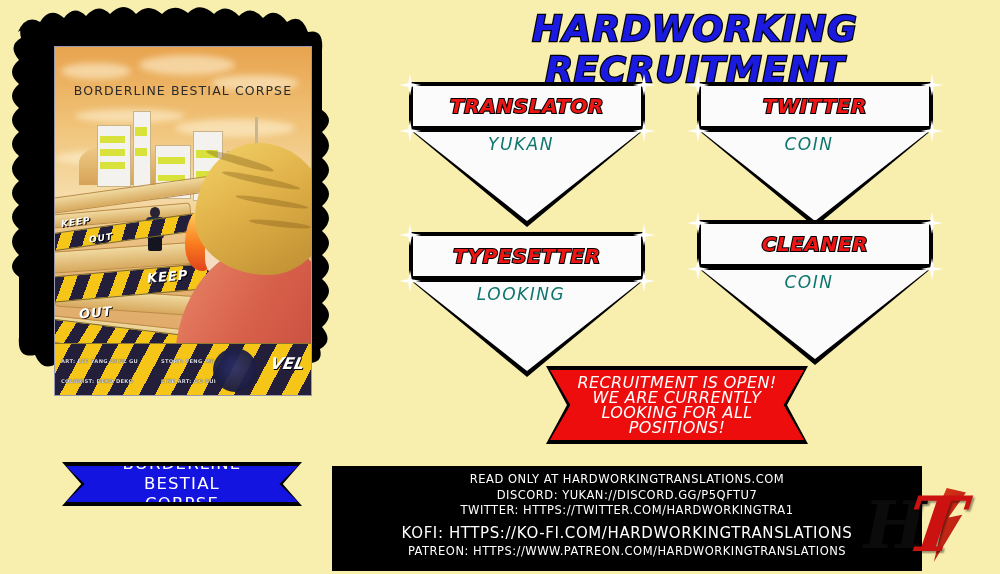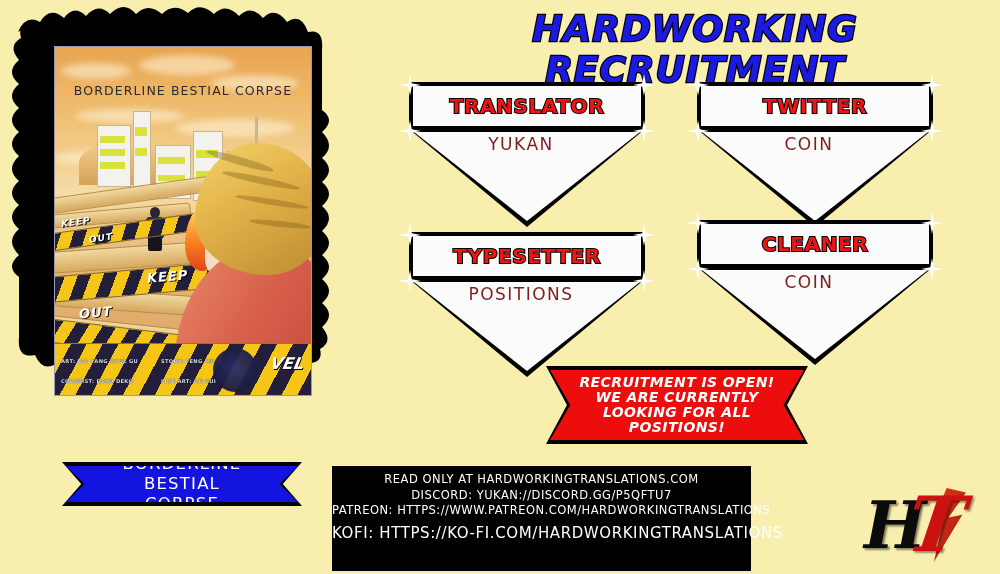--- a/index.html
+++ b/index.html
@@ -190,41 +190,41 @@
   #series-ribbon .ribbon-inner { background: #1414e0; }
   #series-title {
     color:#fff; font-size:16.5px; line-height:20px;
     font-family:"DejaVu Sans", sans-serif; letter-spacing:1.2px;
     white-space:pre-line; padding:0 18px;
   }
 
   #recruit-ribbon { left: 546px; top: 366px; width: 262px; height: 78px; }
   #recruit-ribbon .ribbon-inner { background: #ee0d0d; }
   #recruit-text {
-    color:#fff; font-size:14px; line-height:15px; font-weight:bold;
+    color:#fff; font-size:16px; line-height:15px; font-weight:normal;
     font-style: italic; letter-spacing:.4px; white-space:pre-line; padding:0 16px;
   }
 
   
   #header-title {
     position: absolute;
     left: 400px; top: 8px;
     width: 590px;
     text-align: center;
     font-size: 36px;
     font-weight: bold;
     font-style: italic;
     letter-spacing: 1px;
     color: #1a1ae0;
     -webkit-text-stroke: 2.4px #000;
     paint-order: stroke fill;
   }
 
   
-  .pennant { position: absolute; width: 248px; height: 150px; }
+  .pennant { position: absolute; width: 248px; height: 150px; font-style: italic; }
   .pennant .plate {
     position: absolute; left: 6px; top: 0;
     width: 236px; height: 48px;
     background: #fbfbfb;
     border: 4px solid #000;
     display: flex; align-items: center; justify-content: center;
   }
   .pennant .role {
     color: #ee1515; font-size: 20px; font-weight: bold;
     font-family: "DejaVu Sans", sans-serif;
@@ -242,21 +242,21 @@
   .pennant .tri-in {
     position: absolute; left: 5px; top: 3px;
     width: 226px; height: 89px;
     background: #fbfbfb;
     -webkit-clip-path: polygon(0% 0%, 100% 0%, 50% 100%);
     clip-path: polygon(0% 0%, 100% 0%, 50% 100%);
   }
   .pennant .person {
     position: absolute; left: 0; top: 52px; width: 236px;
     text-align: center;
-    font-size: 17px; color: #7f1d1d;
+    font-size: 17px; color: #0f766e;
     font-family: "DejaVu Sans", sans-serif;
     letter-spacing: 1.5px;
     z-index: 4;
   }
   .spark {
     position: absolute; width: 22px; height: 22px;
     background: #fff;
     -webkit-clip-path: polygon(50% 0%, 58% 42%, 100% 50%, 58% 58%, 50% 100%, 42% 58%, 0% 50%, 42% 42%);
     clip-path: polygon(50% 0%, 58% 42%, 100% 50%, 58% 58%, 50% 100%, 42% 58%, 0% 50%, 42% 42%);
     filter: drop-shadow(0 0 0.6px #000) drop-shadow(0.6px 0 0.6px #000) drop-shadow(-0.6px 0 0.6px #000) drop-shadow(0 0.6px 0.6px #000) drop-shadow(0 -0.6px 0.6px #000);
@@ -269,21 +269,21 @@
 
   #pennant-translator { left: 403px; top: 82px; }
   #pennant-editor     { left: 691px; top: 82px; }
   #pennant-typesetter { left: 403px; top: 232px; }
   #pennant-cleaner    { left: 691px; top: 220px; }
 
   
   #links-box {
     position: absolute;
     left: 332px; top: 466px;
-    width: 419px; height: 105px;
+    width: 590px; height: 105px;
     background: #000;
     padding-top: 6px;
   }
   #links-box .line {
     color: #ffffff;
     text-align: center;
     font-size: 11.5px;
     line-height: 15.5px;
     letter-spacing: .5px;
     font-family: "DejaVu Sans", sans-serif;
@@ -445,21 +445,21 @@
     <div class="spark sp-br"></div>
   </div>
 
   <div id="pennant-typesetter" class="pennant">
     <div class="tri">
         <div class="tri-in"></div>
       </div>
     <div class="plate">
       <span class="role">TYPESETTER</span>
     </div>
-    <div class="person">POSITIONS</div>
+    <div class="person">LOOKING</div>
     <div class="spark sp-tl"></div>
     <div class="spark sp-tr"></div>
     <div class="spark sp-bl"></div>
     <div class="spark sp-br"></div>
   </div>
 
   <div id="pennant-cleaner" class="pennant">
     <div class="tri">
         <div class="tri-in"></div>
       </div>
@@ -477,22 +477,23 @@
     <div class="ribbon-inner">
       <span id="recruit-text">RECRUITMENT IS OPEN!
 WE ARE CURRENTLY
 LOOKING FOR ALL POSITIONS!</span>
     </div>
   </div>
 
   <div id="links-box">
     <div class="line">READ ONLY AT HARDWORKINGTRANSLATIONS.COM</div>
     <div class="line">DISCORD: YUKAN://DISCORD.GG/P5QFTU7</div>
+    <div class="line">TWITTER: HTTPS://TWITTER.COM/HARDWORKINGTRA1</div>
+    <div class="line kofi">KOFI: HTTPS://KO-FI.COM/HARDWORKINGTRANSLATIONS</div>
     <div class="line">PATREON: HTTPS://WWW.PATREON.COM/HARDWORKINGTRANSLATIONS</div>
-    <div class="line kofi">KOFI: HTTPS://KO-FI.COM/HARDWORKINGTRANSLATIONS</div>
   </div>
 
   <div id="ht-logo">
     <span class="h">H</span>
     <div class="bolt"></div>
     <span class="t">T</span>
   </div>
 
 </div>
 

